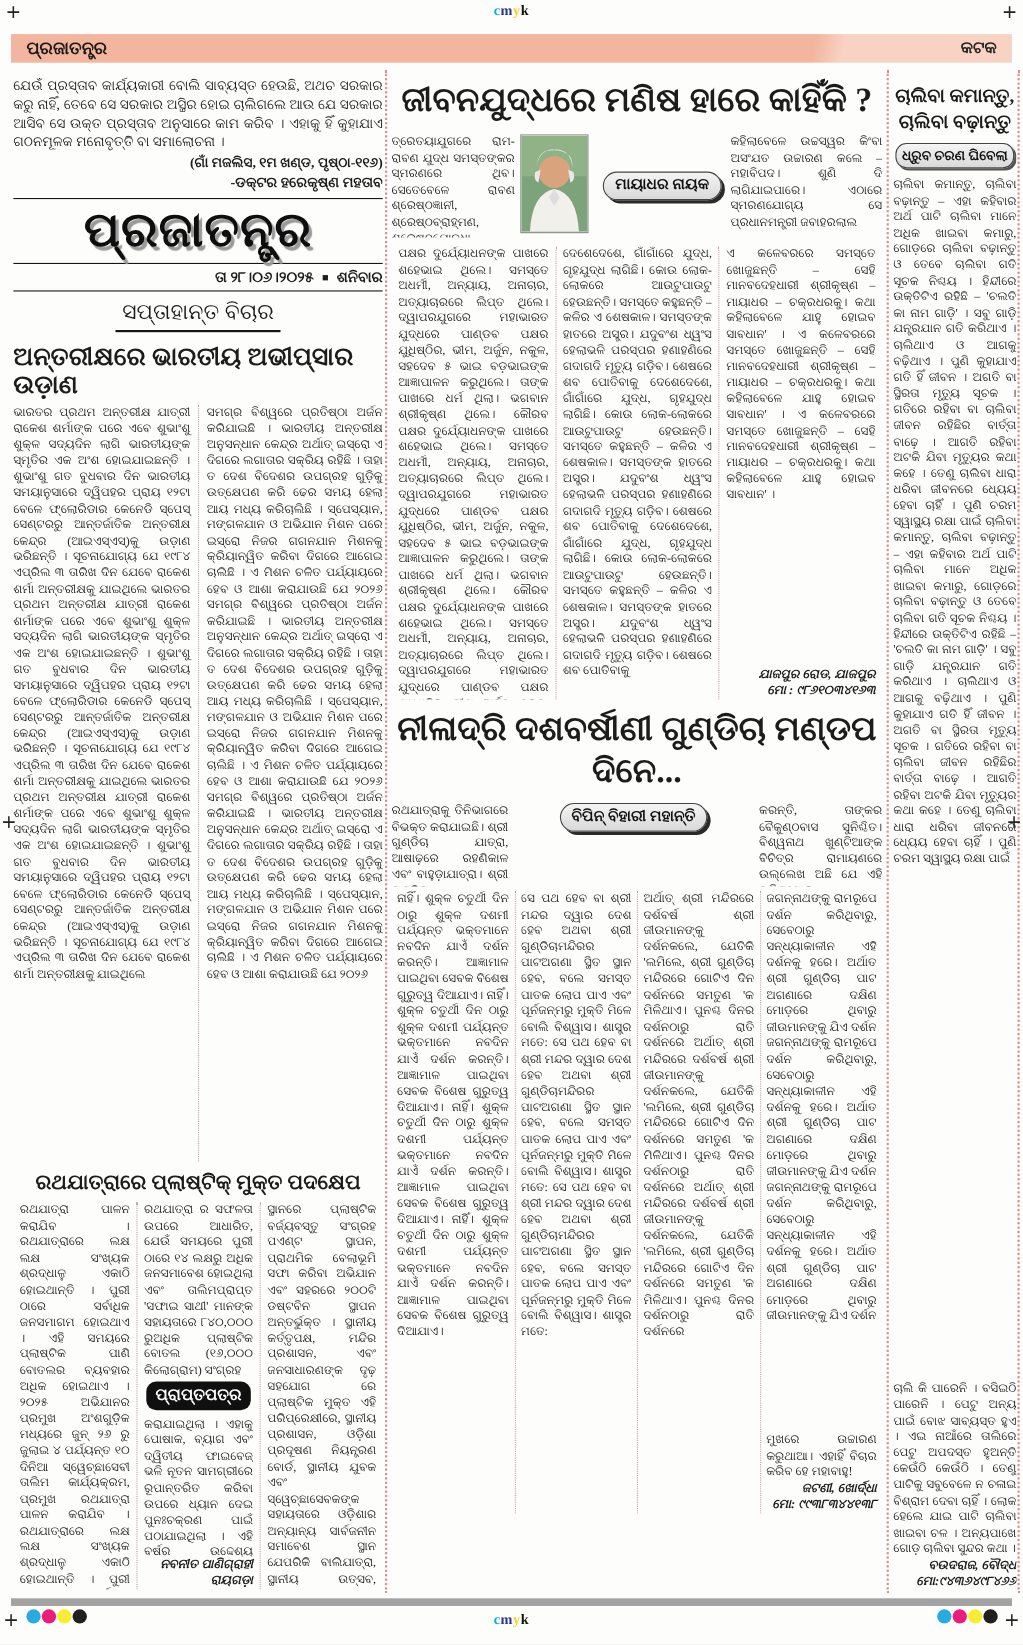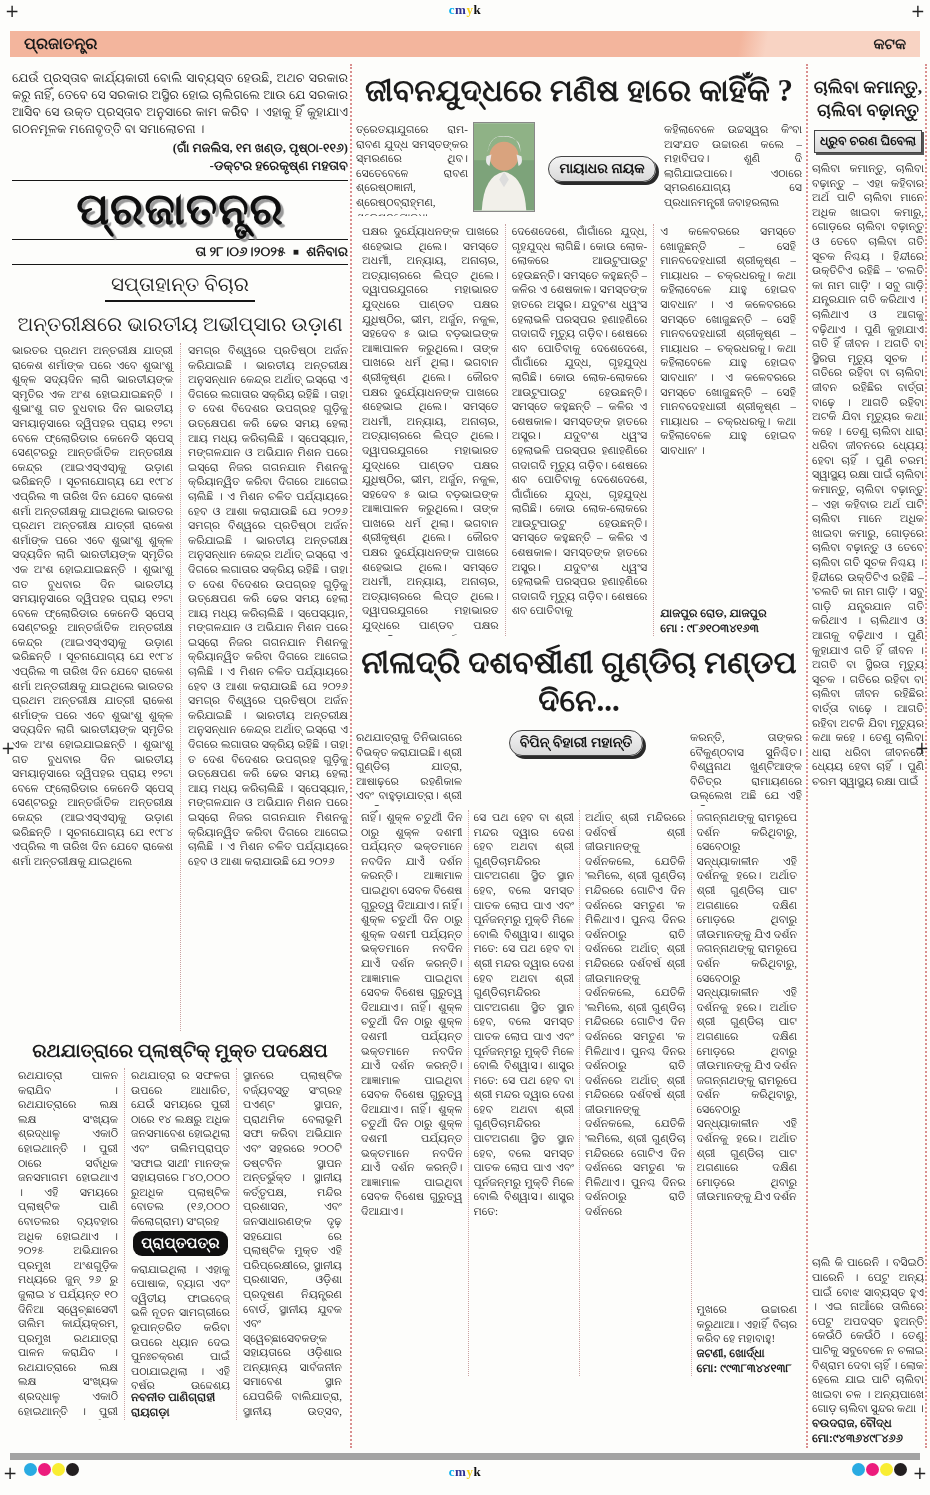--- a/index.html
+++ b/index.html
@@ -20,42 +20,42 @@
     display:flex; align-items:center; justify-content:space-between; padding:0 14px;
   }
   .edition-bar .paper { font-weight:bold; font-size:16px; color:#181818; }
   .edition-bar .city  { font-weight:bold; font-size:15px; color:#222; }
   .vrule { position:absolute; top:64px; height:1384px; border-left:2px dotted #d98f8f; }
   .footer-bar { position:absolute; left:10px; right:10px; top:1453px; height:7px; background:#a3a3a3; }
   .dots { position:absolute; top:1463px; display:flex; gap:1px; }
   .dot { width:13px; height:13px; border-radius:50%; display:inline-block; }
   
   .jtext { font-size:11px; line-height:14.6px; text-align:justify; color:#242424; }
-  .sign { font-weight:bold; font-size:11.5px; line-height:15px; }
+  .sign { text-align:right; font-weight:bold; font-size:11.5px; line-height:15px;font-style:italic; }
   .byline-box {
     background:linear-gradient(180deg,#f4f4f4,#d9d9d9);
     border:1.5px solid #444; border-radius:13px;
     box-shadow:3px 3px 0 #2a2a2a;
     font-weight:bold; font-size:14px; text-align:center;
     padding:4px 10px; color:#111;
   }
   .colrule { border-left:1.5px dotted #c9a0a0; }
   
   .left-col { position:absolute; left:12px; top:64px; width:336px; height:1386px; overflow:hidden; }
   .quote { font-size:12.5px; line-height:17px; text-align:justify; padding-top:6px; }
   .quote-src { text-align:right; font-size:12.5px; font-weight:bold; padding-top:3px; }
   .quote-auth { text-align:right; font-size:13px; font-weight:bold; padding:2px 0 6px; }
   .hr { border-top:1.5px solid #161616; }
   .masthead { text-align:center; font-size:44px; line-height:58px; font-weight:bold;
               letter-spacing:1px; color:#0e0e0e; text-shadow:3px 3px 1px #9a9a9a; }
   .dateline { text-align:right; font-weight:bold; font-size:13.5px; padding:4px 0; }
   .dateline .sq { font-size:10px; position:relative; top:-1px; padding:0 4px; }
   .sectionhead { text-align:center; font-size:20px; font-weight:normal; padding-top:8px; }
   .sectionhead-rule { width:150px; margin:4px auto 6px; border-bottom:2.5px solid #161616; }
-  .headline-1 { text-align:center; font-weight:normal; font-size:20px; line-height:25px; padding:4px 0 6px; }
+  .headline-1 { text-align:left; font-weight:bold; font-size:23px; line-height:25px; padding:4px 0 6px; }
   .art-space-body { display:flex; height:688px; overflow:hidden; }
   .art-space-body .c1 { width:50%; padding-right:7px; }
   .art-space-body .c2 { width:50%; padding-left:7px; }
   .headline-2 { text-align:center; font-weight:bold; font-size:19px; line-height:23px; padding:8px 0 6px; }
   .art-plastic-body { display:flex; height:352px; overflow:hidden; }
   .art-plastic-body .pc { width:33.33%; padding:0 6px; display:flex; flex-direction:column; }
   .badge {
     background:#101010; color:#fff; font-weight:bold; font-size:15px;
     text-align:center; border-radius:9px; padding:4px 6px; margin:2px 2px 6px;
   }
@@ -73,21 +73,21 @@
   .nil-head-row .s1 { width:106px; }
   .nil-head-row .bwrap { flex:1; display:flex; justify-content:center; padding:0 8px; }
   .nil-head-row .s4 { width:112px; }
   .nil-body { display:flex; height:566px; overflow:hidden; margin-top:4px; }
   .nil-body .nc { width:25%; padding:0 5px; display:flex; flex-direction:column; }
   .grow { flex:1 1 auto; overflow:hidden; }
   
   .right-col { position:absolute; left:812px; top:64px; width:112px; height:1386px; overflow:hidden;
                display:flex; flex-direction:column; }
   .headline-r { text-align:center; font-weight:bold; font-size:17.5px; line-height:23px; padding-top:12px; }
-  .byline-box.small { font-size:12.5px; border-radius:0; box-shadow:2px 2px 0 #555; margin:8px 2px 8px; padding:3px 4px; }
+  .byline-box.small { font-size:12.5px; border-radius:10px; box-shadow:2px 2px 0 #555; margin:8px 2px 8px; padding:3px 4px; }
 </style>
 </head>
 <body>
 
 <div class="page">
 
   <span class="regmark" style="left:5px; top:1px;">+</span>
   <span class="regmark" style="right:5px; top:1px;">+</span>
   <div class="cmyk" style="top:2px;"><span class="c">c</span><span class="m">m</span><span class="y">y</span><span class="k">k</span></div>
 

